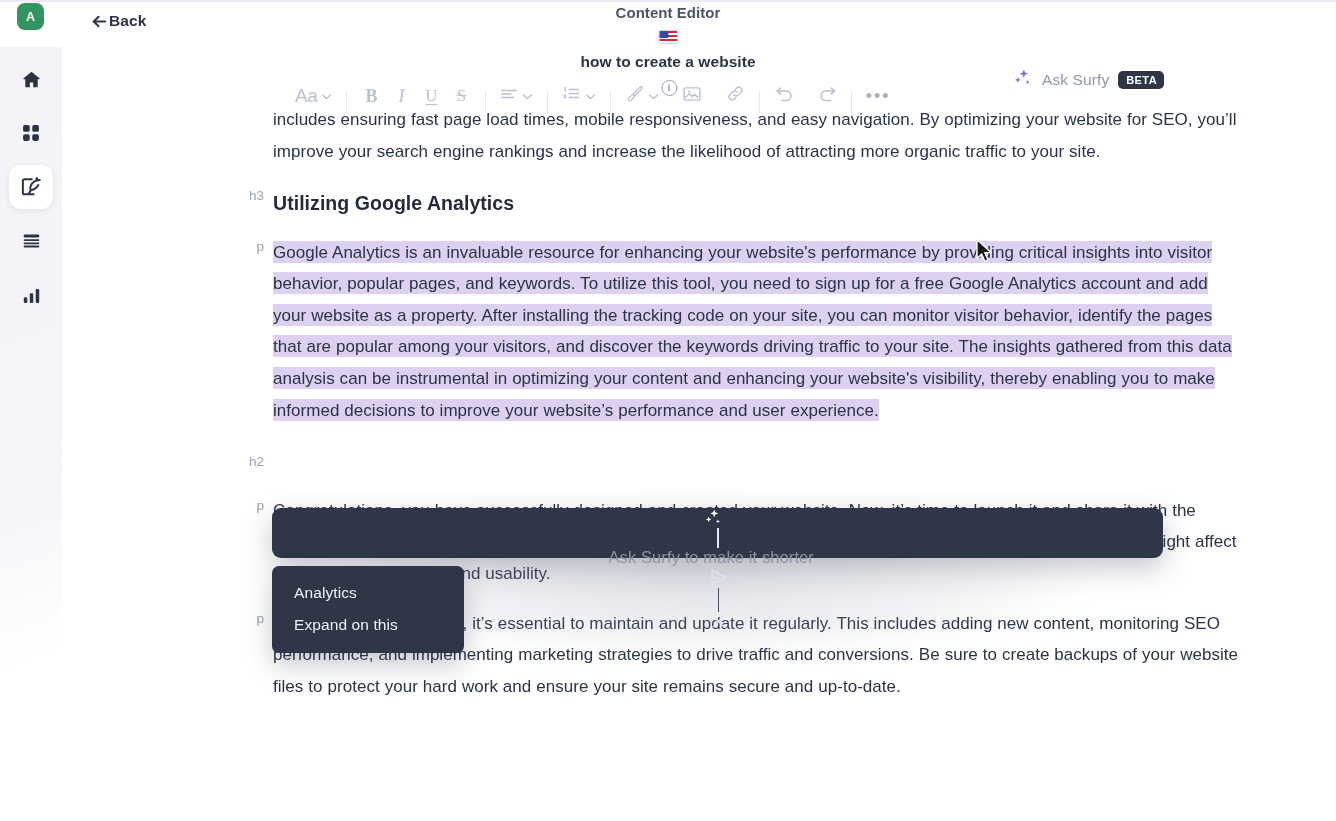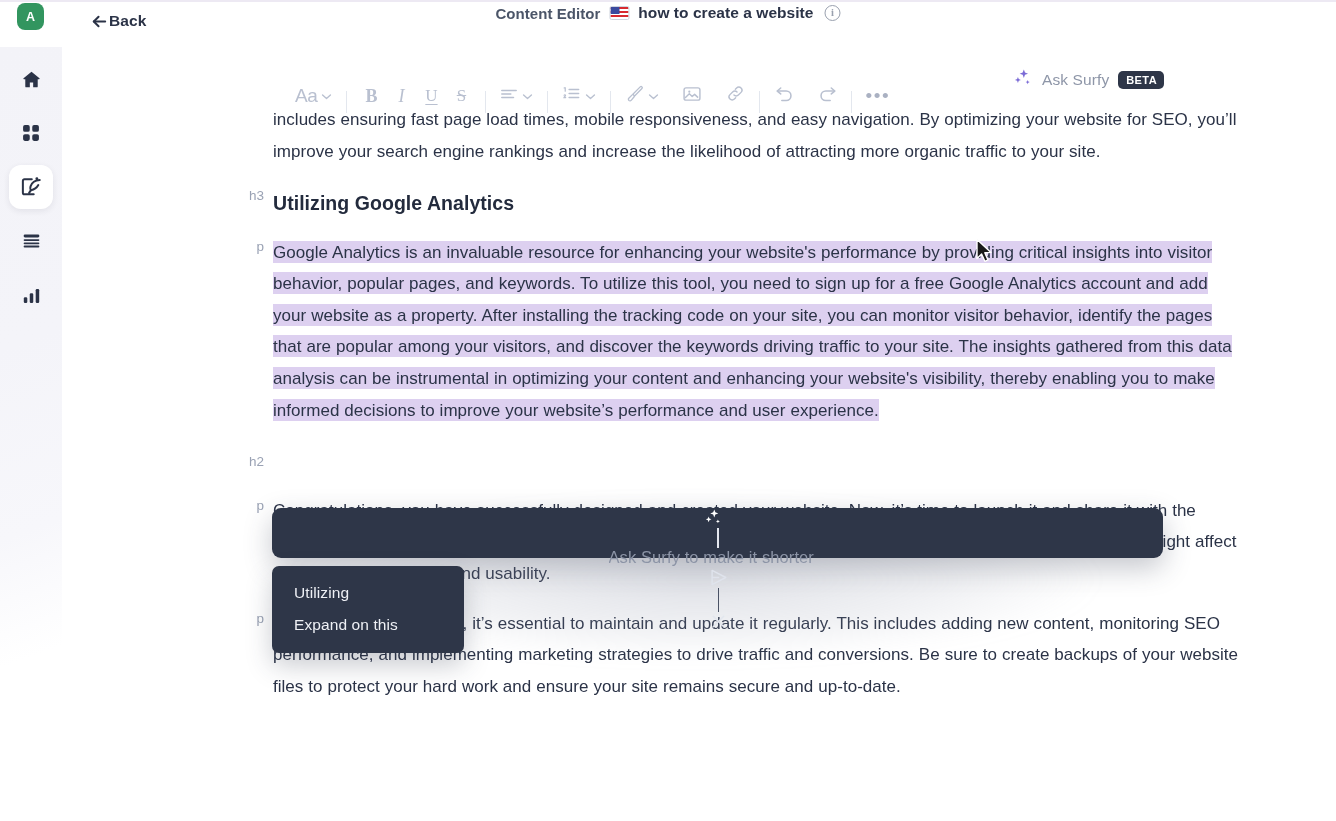--- a/index.html
+++ b/index.html
@@ -32,21 +32,21 @@
   .back-btn {
     position: absolute; left: 90px; top: 12px; height: 24px;
     display: flex; align-items: flex-start; gap: 0;
     color: #2b3347; cursor: pointer;
   }
   .back-btn .lbl { font-size: 15.5px; font-weight: 700; letter-spacing: .1px; }
   .back-arrow { width: 19px; height: 19px; display: block; }
 
   .title-wrap {
     position: absolute; left: 50%; top: 4px; transform: translateX(-50%);
-    display: flex; align-items: center; gap: 9px; white-space: nowrap;
+    display: flex; align-items: center; gap: 9px; white-space: nowrap; flex-direction: column;
   }
   .title-sec { font-size: 15px; font-weight: 700; color: #4b5568; letter-spacing: .05px; }
   .flag {
     width: 20px; height: 14px; border-radius: 2px; display: inline-block;
     position: relative; overflow: hidden; flex: 0 0 auto;
     background: repeating-linear-gradient(to bottom,
       #d7292f 0px, #d7292f 2px, #ffffff 2px, #ffffff 4px);
     border: .5px solid #cfd4de;
   }
   .flag:before {
@@ -460,21 +460,21 @@
     <span class="close-ic">
       <svg width="19" height="19" viewBox="0 0 20 20" fill="none" stroke="#e2e6ee" stroke-width="1.7" stroke-linecap="round">
         <path d="M4.5 4.5l11 11"></path>
           <path d="M15.5 4.5l-11 11"></path>
       </svg>
     </span>
   </div>
 
   <div class="surfy-menu">
     <div class="menu-item">
-      <span>Utilizing</span>
+      <span>Analytics</span>
     </div>
     <div class="menu-item">
       <span>Expand on this</span>
     </div>
   </div>
 
   <span class="cursor">
     <svg width="20" height="27" viewBox="0 0 20 27">
       <path d="M2 1.5 2 20.5 6.6 16.1 9.9 23.3 13 21.9 9.8 14.8 16 14.4z" fill="#1a1a1a" stroke="#ffffff" stroke-width="1.4" stroke-linejoin="round"></path>
     </svg>

